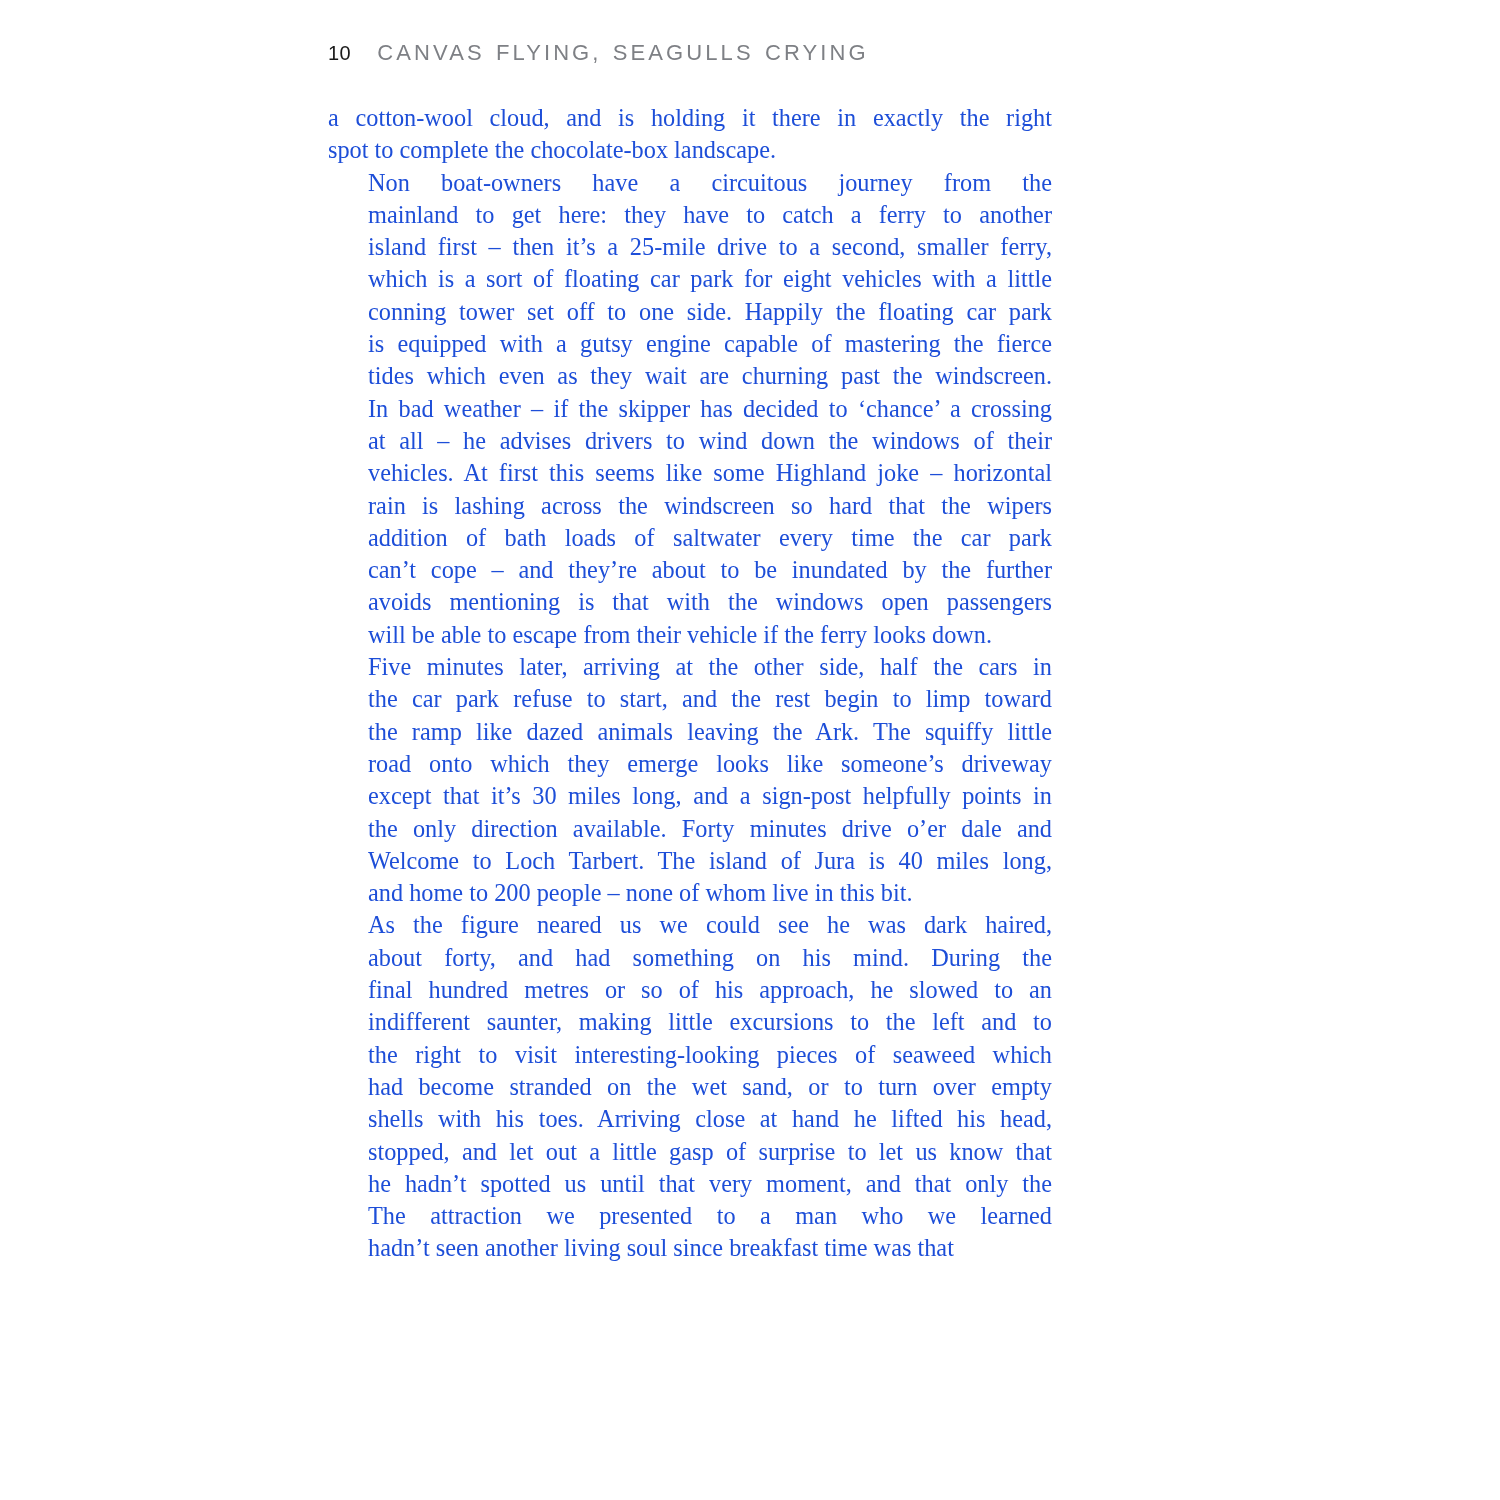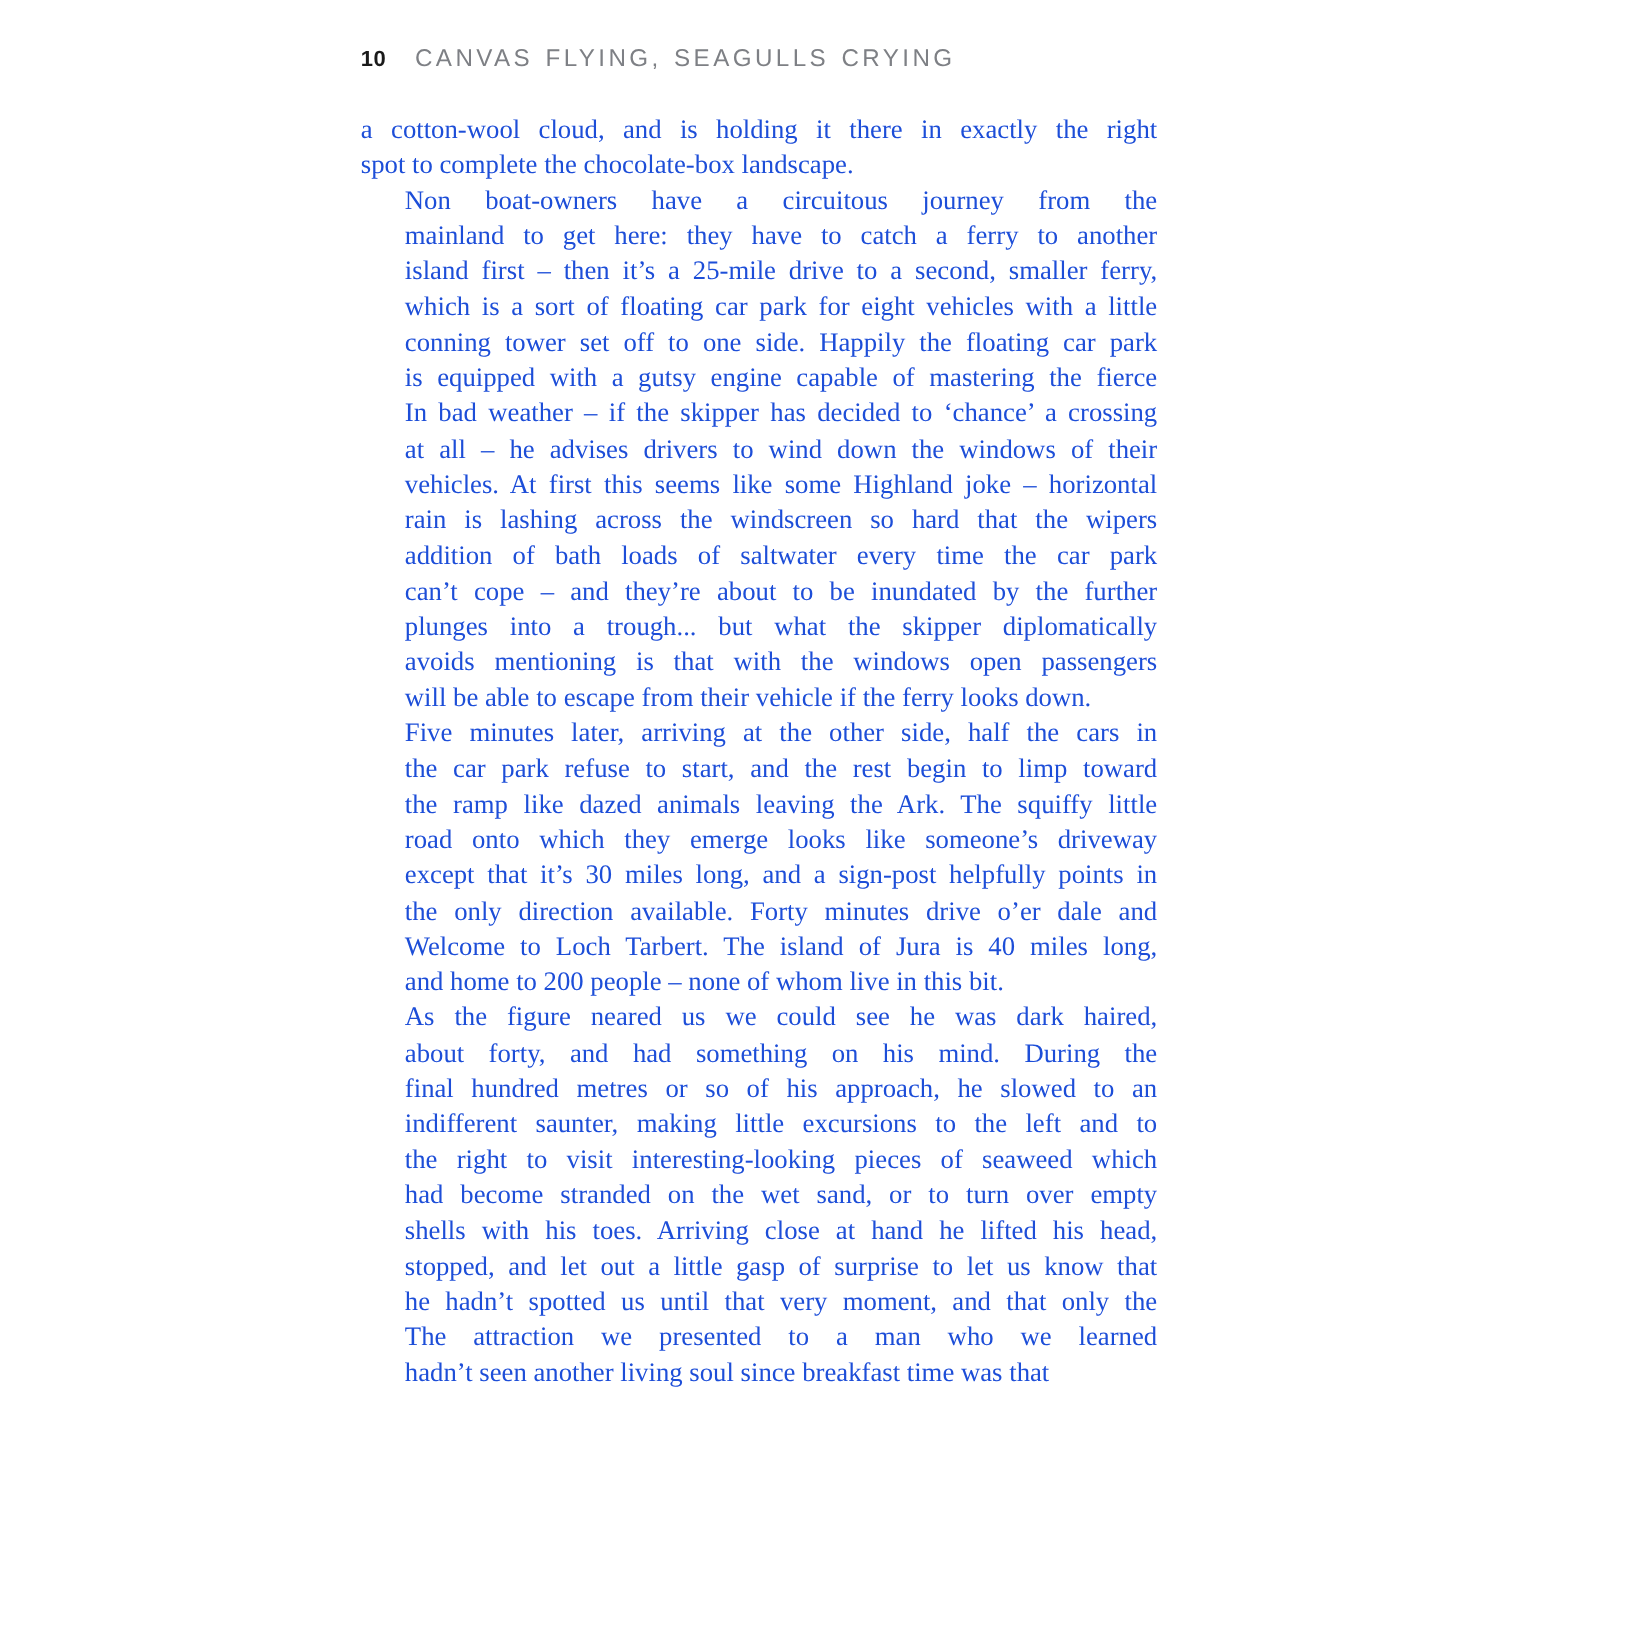--- a/index.html
+++ b/index.html
@@ -31,21 +31,21 @@
     top: 40px;
     width: 724px;
     height: 34px;
     display: flex;
     align-items: baseline;
     white-space: nowrap;
   }
   .folio {
     font-family: "Liberation Sans", "DejaVu Sans", sans-serif;
     font-size: 20px;
-    font-weight: bold;
+    font-weight: normal;
     color: #1a1a1a;
     letter-spacing: 0.5px;
     margin-right: 26px;
   }
   .head-title {
     font-family: Liberation Sans, sans-serif;
     font-size: 22px;
     font-weight: normal;
     color: #7e8085;
     letter-spacing: 3.1px;
@@ -114,27 +114,27 @@
         <span class="ln">a cotton-wool cloud, and is holding it there in exactly the right</span>
         <span class="ln last">spot to complete the chocolate-box landscape.</span>
       </p>
       <p class="para indent">
         <span class="ln" style="text-indent: 40px;">Non boat-owners have a circuitous journey from the</span>
         <span class="ln">mainland to get here: they have to catch a ferry to another</span>
         <span class="ln">island first – then it’s a 25-mile drive to a second, smaller ferry,</span>
         <span class="ln">which is a sort of floating car park for eight vehicles with a little</span>
         <span class="ln">conning tower set off to one side. Happily the floating car park</span>
         <span class="ln">is equipped with a gutsy engine capable of mastering the fierce</span>
+        <span class="ln">tides which even as they wait are churning past the windscreen.</span>
         <span class="ln">In bad weather – if the skipper has decided to ‘chance’ a crossing</span>
         <span class="ln">at all – he advises drivers to wind down the windows of their</span>
         <span class="ln">vehicles. At first this seems like some Highland joke – horizontal</span>
         <span class="ln">rain is lashing across the windscreen so hard that the wipers</span>
         <span class="ln">addition of bath loads of saltwater every time the car park</span>
         <span class="ln">can’t cope – and they’re about to be inundated by the further</span>
-        <span class="ln">plunges into a trough... but what the skipper diplomatically</span>
         <span class="ln">avoids mentioning is that with the windows open passengers</span>
         <span class="ln last">will be able to escape from their vehicle if the ferry looks down.</span>
       </p>
       <p class="para indent">
         <span class="ln" style="text-indent: 40px;">Five minutes later, arriving at the other side, half the cars in</span>
         <span class="ln">the car park refuse to start, and the rest begin to limp toward</span>
         <span class="ln">the ramp like dazed animals leaving the Ark. The squiffy little</span>
         <span class="ln">road onto which they emerge looks like someone’s driveway</span>
         <span class="ln">except that it’s 30 miles long, and a sign-post helpfully points in</span>
         <span class="ln">the only direction available. Forty minutes drive o’er dale and</span>

